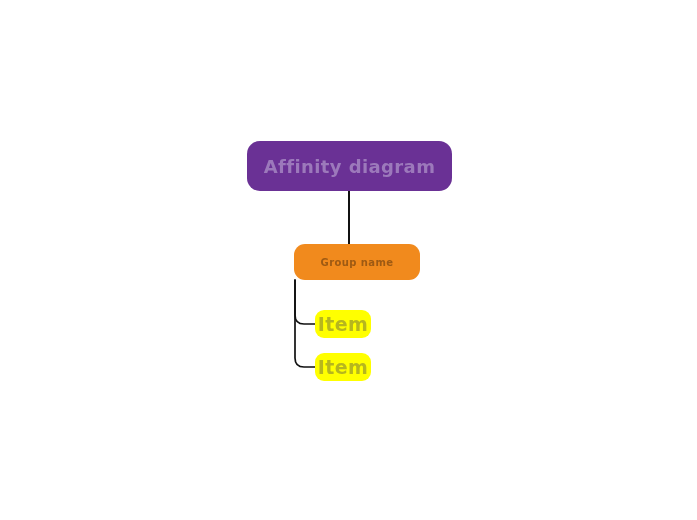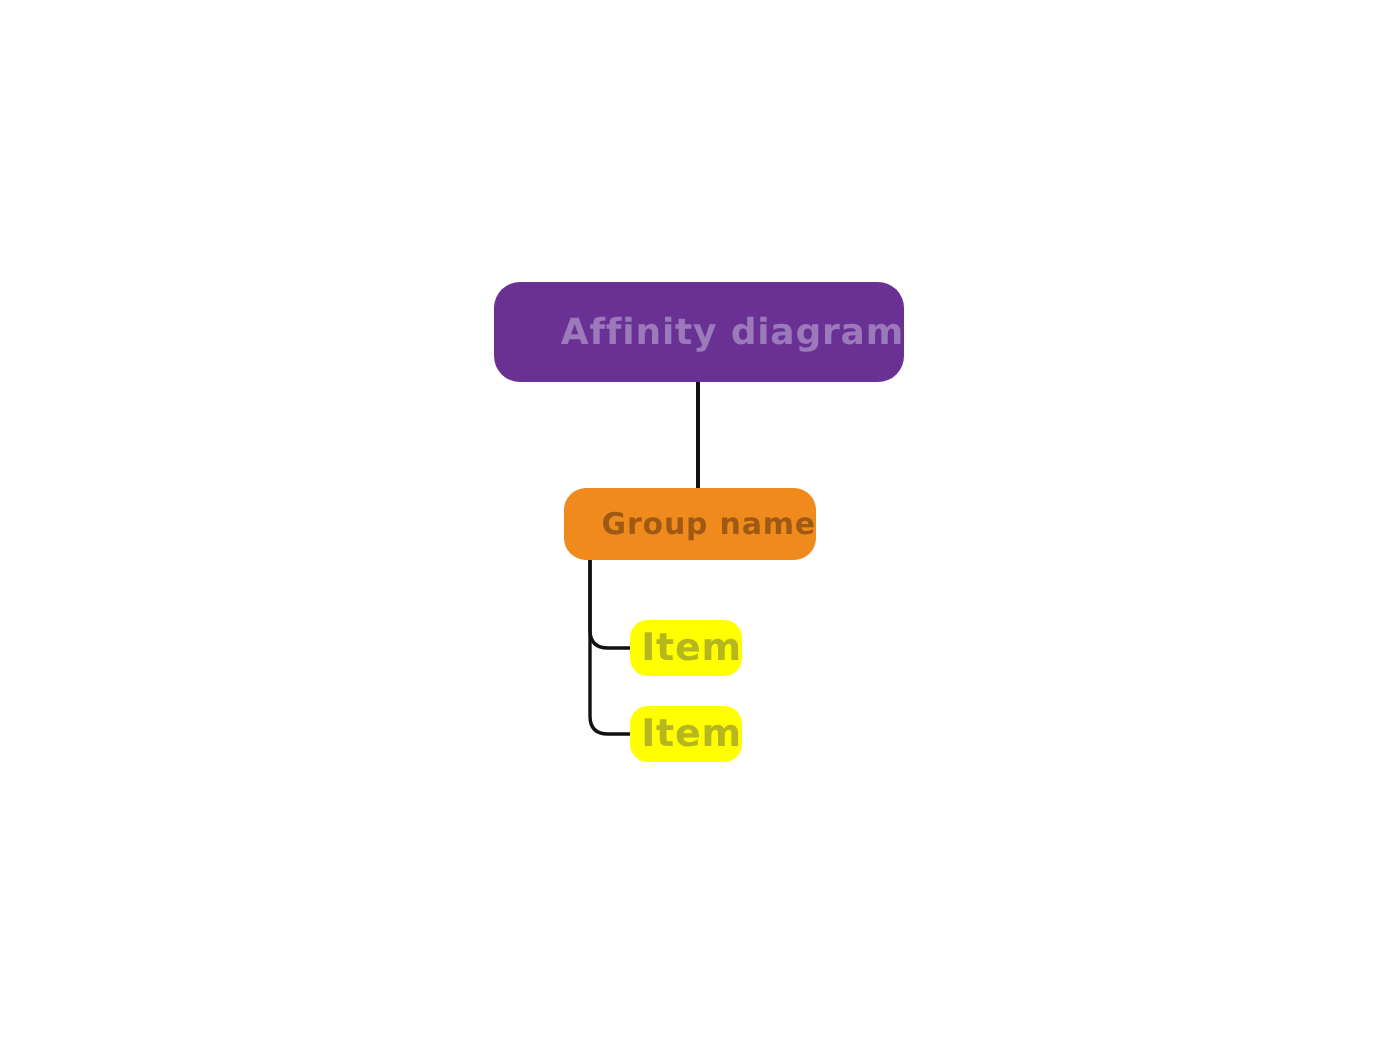--- a/index.html
+++ b/index.html
@@ -15,41 +15,41 @@
   .connectors {
     position: absolute;
     left: 0; top: 0;
     width: 697px; height: 520px;
     pointer-events: none;
   }
   .node {
     position: absolute;
     display: flex;
     align-items: center;
-    justify-content: flex-end;
+    justify-content: center;
     font-weight: bold;
     letter-spacing: 0.4px;
     cursor: default;
     user-select: none;
   }
   .node-root {
     left: 247px; top: 141px;
     width: 205px; height: 50px;
     background: #6a3195;
     color: #9c79bb;
     border-radius: 13px;
     font-size: 18px;
   }
   .node-group {
-    left: 282px; top: 244px;
+    left: 294px; top: 244px;
     width: 126px; height: 36px;
     background: #f18a1d;
     color: #9e5a13;
     border-radius: 11px;
-    font-size: 15px;
+    font-size: 10px;
   }
   .node-item {
     left: 315px;
     width: 56px; height: 28px;
     background: #ffff00;
     color: #b6b61e;
     border-radius: 9px;
     font-size: 19px;
   }
   .node-item-1 { top: 310px; }

